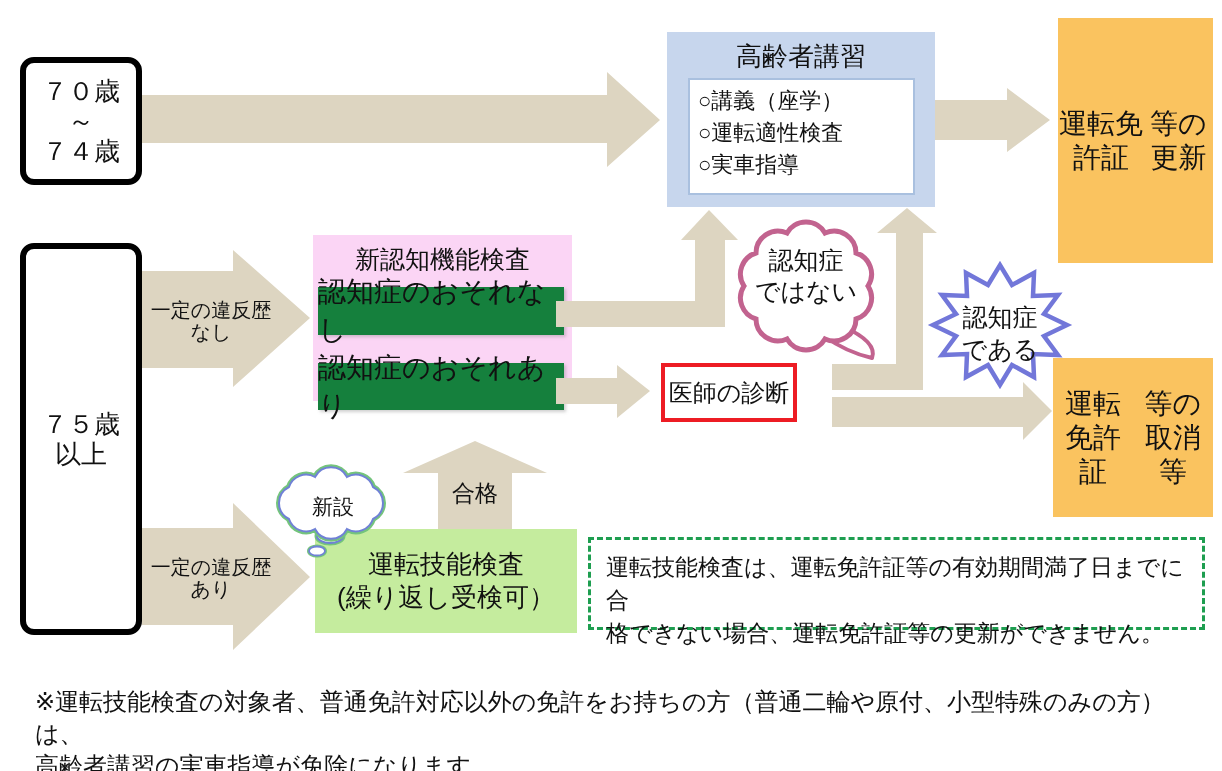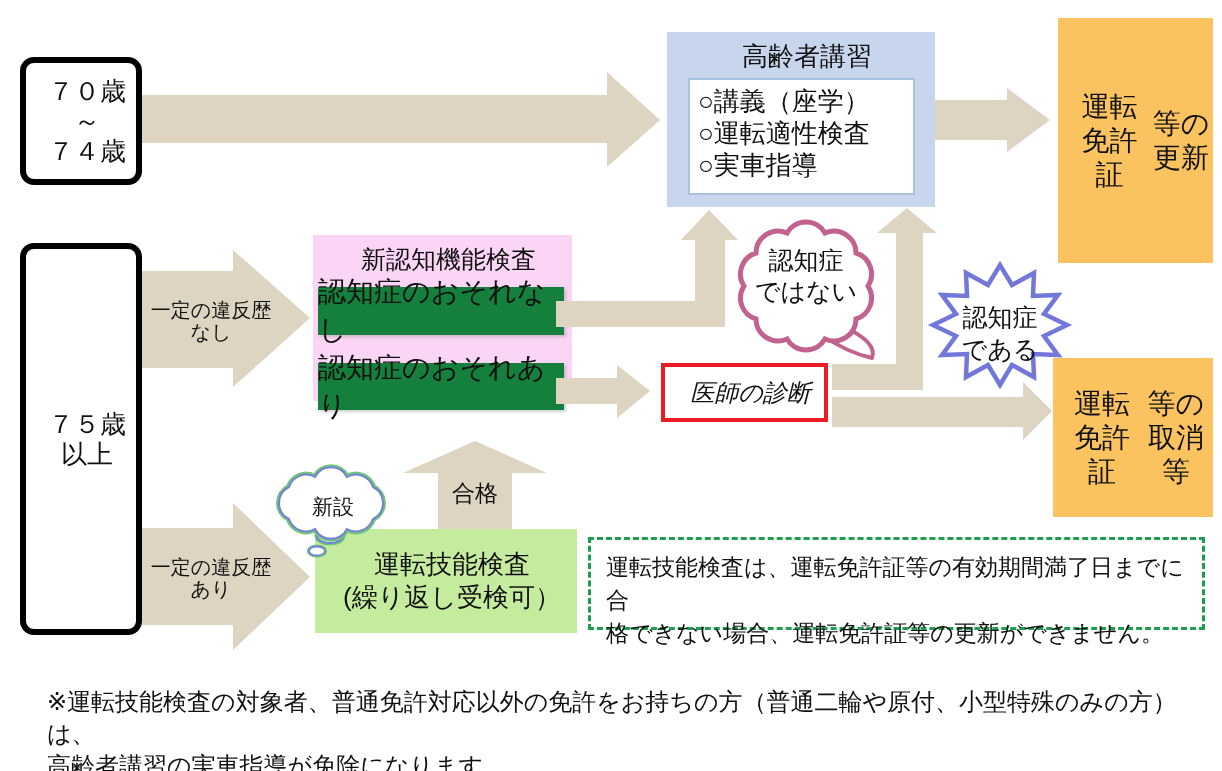--- a/index.html
+++ b/index.html
@@ -5,21 +5,21 @@
   :root{
     --arrow-beige:#DDD5C1; --box-blue:#C7D6ED; --blue-border:#A9C0DF;
     --box-pink:#FBD5F5; --box-green:#C5EC9E; --box-orange:#FAC35F;
     --red-border:#ED1C24; --cloud-pink:#C2638F; --burst-purple:#7277D9;
     --dashed-green:#1E9E50; --cloud-green:#74C47C; --cloud-blue:#7081D6;
     --ink:#111111;
   }
   html,body{margin:0;padding:0;background:#fff;}
   #canvas{position:relative;width:1222px;height:771px;background:#fff;overflow:hidden;
           font-family:"Liberation Sans","DejaVu Sans",sans-serif;color:var(--ink);}
-  .abs{position:absolute;box-sizing:border-box;padding-left:12px;}
+  .abs{position:absolute;box-sizing:border-box;}
   svg.layer{position:absolute;left:0;top:0;pointer-events:none;}
   #arrows{z-index:2;}
   #bubbles{z-index:6;}
 
   .blackbox{border:6px solid #000;border-radius:14px;background:#fff;z-index:3;
             display:flex;flex-direction:column;align-items:center;justify-content:center;
             text-align:center;font-size:26px;line-height:30px;}
   #age70{left:20px;top:57px;width:122px;height:128px;}
   #age75{left:20px;top:243px;width:122px;height:392px;}
 
@@ -27,31 +27,31 @@
   #ninchi .title{text-align:center;font-size:25px;margin-top:8px;}
   .strip{position:absolute;left:5px;width:246px;background:#15803d;display:flex;align-items:center;
          justify-content:center;font-size:28px;box-shadow:2px 2px 3px rgba(120,120,120,.35);}
   #strip-nashi{top:52px;height:48px;}
   #strip-ari{top:128px;height:47px;}
 
   #koshu{left:667px;top:32px;width:268px;height:175px;background:var(--box-blue);z-index:3;}
   #koshu .title{text-align:center;font-size:26px;margin-top:7px;}
   #koshu .inner{position:absolute;left:21px;top:46px;width:227px;height:117px;background:#fff;
                 border:2px solid var(--blue-border);box-sizing:border-box;
-                padding:5px 0 0 8px;font-size:26px;line-height:32px;}
+                padding:5px 0 0 8px;font-size:22px;line-height:32px;}
 
   .orangebox{background:var(--box-orange);z-index:3;display:flex;
              align-items:center;justify-content:center;text-align:center;
              font-size:28px;line-height:34px;}
   #koshin{left:1058px;top:18px;width:155px;height:245px;}
   #torikeshi{left:1053px;top:358px;width:160px;height:159px;}
 
-  #ishi{left:661px;top:363px;width:167px;height:59px;background:#fff;z-index:3;
+  #ishi{left:661px;top:363px;width:136px;height:59px;background:#fff;z-index:3;
         border:4px solid var(--red-border);display:flex;align-items:center;justify-content:center;
-        font-size:24px;font-style:italic;}
+        font-size:24px;}
 
   #ginou{left:315px;top:529px;width:262px;height:104px;background:var(--box-green);z-index:3;
          display:flex;flex-direction:column;align-items:center;justify-content:center;
          text-align:right;font-size:26px;line-height:33px;}
 
   #dashed-note{left:588px;top:537px;width:617px;height:93px;border:3px dashed var(--dashed-green);
                padding:11px 0 0 15px;font-size:23px;line-height:33px;z-index:3;}
 
   #footnote{left:35px;top:686px;width:1175px;font-size:24px;line-height:32px;z-index:3;}
 

